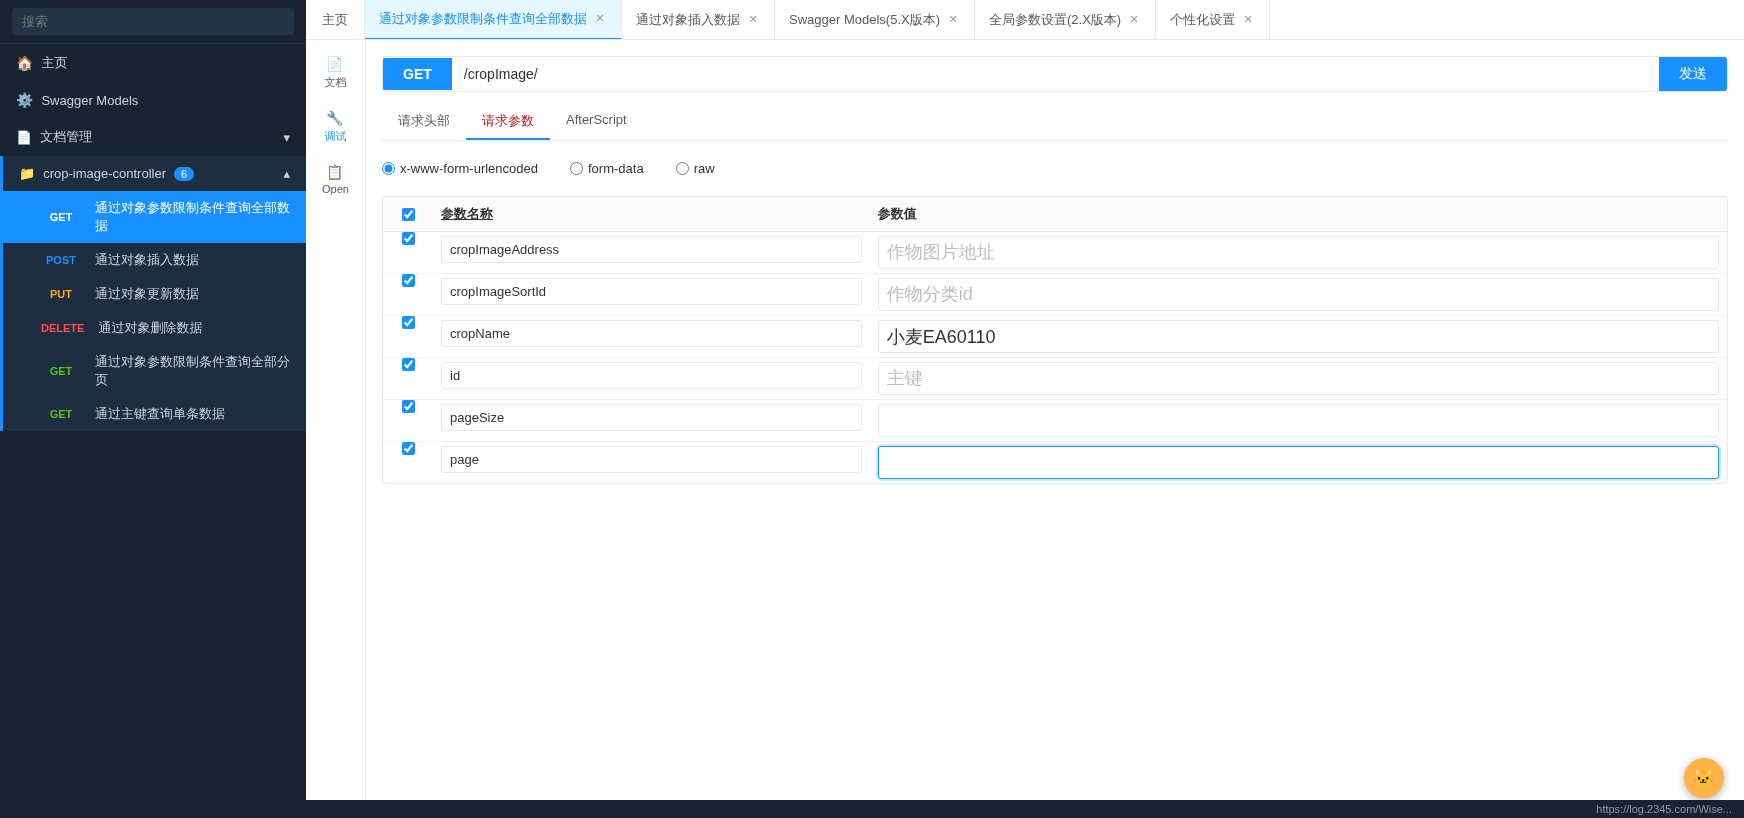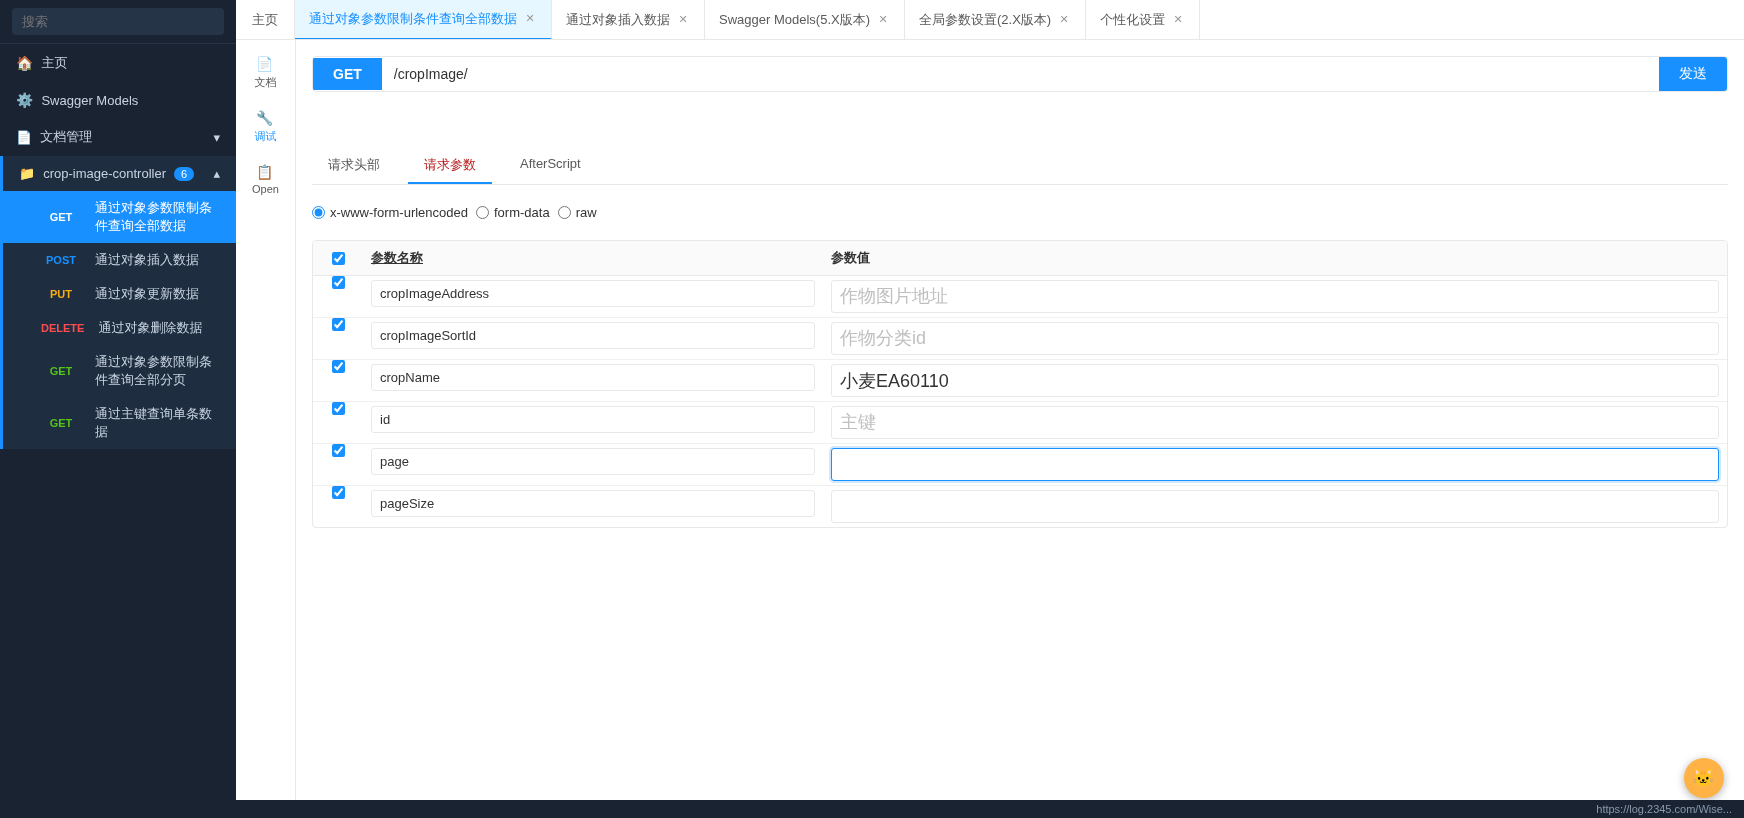--- a/index.html
+++ b/index.html
@@ -1,20 +1,20 @@
 <!DOCTYPE html>
 <html><head>
   <meta charset="utf-8">
   <style>
     * { box-sizing: border-box; margin: 0; padding: 0; }
     body { font-family: 'Microsoft YaHei', Arial, sans-serif; font-size: 13px; display: flex; height: 818px; overflow: hidden; background: #f0f2f5; }
 
     
     .sidebar {
-      width: 236px;
+      width: 306px;
       background: #1a2332;
       color: #c8d3e0;
       display: flex;
       flex-direction: column;
       flex-shrink: 0;
       height: 100%;
       overflow-y: auto;
     }
     .sidebar-top {
       padding: 8px 12px;
@@ -228,37 +228,36 @@
       border: none;
       cursor: pointer;
       font-size: 14px;
       flex-shrink: 0;
     }
 
     
     .sub-tabs {
       display: flex;
       border-bottom: 1px solid #e8e8e8;
-      gap: 12px;
-      margin-top: 44px;
+      gap: 0;
     }
     .sub-tab {
       padding: 8px 16px;
       cursor: pointer;
       color: #595959;
       font-size: 13px;
       border-bottom: 2px solid transparent;
     }
     .sub-tab.active { color: #b91c1c; border-bottom: 2px solid #1890ff; }
 
     
     .radio-group {
       display: flex;
       align-items: flex-end;
-      gap: 8px;
+      gap: 32px;
       padding: 8px 0;
     }
     .radio-label {
       display: flex;
       align-items: center;
       gap: 5px;
       cursor: pointer;
       font-size: 13px;
       color: #333;
     }
@@ -540,36 +539,36 @@
           <div class="param-value-cell">
             <input class="param-value-input" type="text" placeholder="主键" style="">
           </div>
         </div>
 
         <div class="param-row">
           <div class="param-check">
             <input type="checkbox" checked="" style="">
           </div>
           <div class="param-name-cell">
+            <input class="param-name-input" type="text" value="pageSize" style="">
+          </div>
+          <div class="param-value-cell">
+            <input class="param-value-input" type="text" style="">
+          </div>
+        </div>
+
+        <div class="param-row">
+          <div class="param-check">
+            <input type="checkbox" checked="" style="">
+          </div>
+          <div class="param-name-cell">
             <input class="param-name-input" type="text" value="page" style="">
           </div>
           <div class="param-value-cell">
             <input class="param-value-input focused" type="text" style="">
-          </div>
-        </div>
-
-        <div class="param-row">
-          <div class="param-check">
-            <input type="checkbox" checked="" style="">
-          </div>
-          <div class="param-name-cell">
-            <input class="param-name-input" type="text" value="pageSize" style="">
-          </div>
-          <div class="param-value-cell">
-            <input class="param-value-input" type="text" style="">
           </div>
         </div>
 
       </div>
     </div>
   </div>
 
   <div class="status-bar">
     <span>https://log.2345.com/Wise...</span>
   </div>

